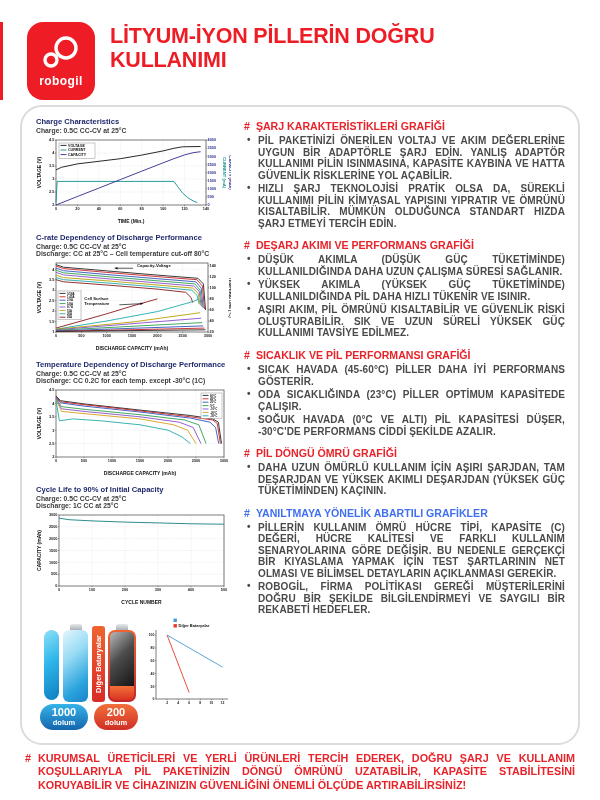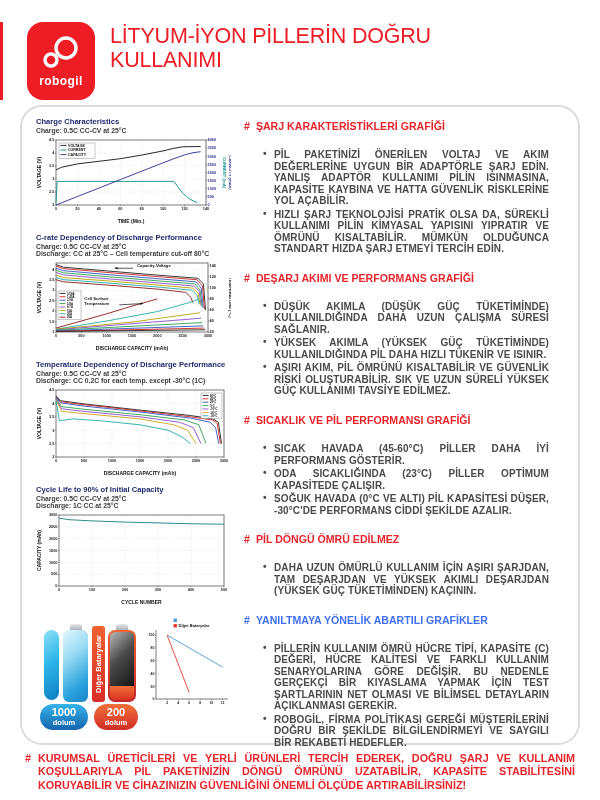--- a/index.html
+++ b/index.html
@@ -2,35 +2,35 @@
 <html><head>
 <meta charset="utf-8">
 <style>
   html,body{margin:0;padding:0;}
   body{width:600px;height:800px;background:#fff;font-family:"Liberation Sans",sans-serif;position:relative;overflow:hidden;}
   .left-accent{position:absolute;left:0;top:22px;width:3px;height:78px;background:#EE1C25;}
   
   .logo{position:absolute;left:27px;top:22px;width:68px;height:78px;background:#EE1C25;border-radius:16px;
         display:flex;flex-direction:column;align-items:center;justify-content:center;gap:3px;}
   .logo-text{color:#fff;font-size:12px;font-weight:700;letter-spacing:.4px;}
-  .title{position:absolute;left:110px;top:25px;width:390px;color:#EE1C25;font-weight:400;font-size:21.5px;line-height:1.1;letter-spacing:-.2px;}
+  .title{position:absolute;left:110px;top:25px;width:390px;color:#EE1C25;font-weight:700;font-size:21.5px;line-height:1.1;letter-spacing:-.2px;}
   
   .card{position:absolute;left:20px;top:105px;width:560px;height:640px;box-sizing:border-box;
         border:2px solid #dcdcdc;border-radius:22px;display:flex;padding:10px 12px 6px 14px;gap:10px;background:#fff;}
   .col-left{width:198px;flex:none;}
   .col-right{flex:1;padding-top:3px;}
   .chart-block{margin-bottom:9px;}
   .c-title{font-size:7.6px;font-weight:700;color:#1F2A6B;margin-bottom:1px;}
   .c-sub{font-size:6.8px;font-weight:600;color:#3c3c3c;}
   .chart-block svg{display:block;margin-top:2px;}
   
   .sec{margin-bottom:10px;}
   .sec-head{display:flex;gap:6px;font-size:10.6px;font-weight:800;color:#E8232A;margin-bottom:3px;line-height:1.15;}
   .sec.blue .sec-head{color:#4070F0;}
-  .sec ul{margin:17px;padding:0;list-style:none;}
+  .sec ul{margin:1px;padding:0;list-style:none;}
   .sec li{position:relative;padding-left:13px;font-size:10px;font-weight:700;color:#4A4A4A;
           text-align:justify;line-height:1.15;margin-bottom:2px;letter-spacing:.1px;}
   .sec li::before{content:"\2022";position:absolute;left:2px;top:-1px;}
   
   .battery-panel{position:relative;width:198px;height:118px;margin-top:2px;}
   .capsule{position:absolute;left:8px;top:16px;width:15px;height:70px;border-radius:9px;
            background:linear-gradient(145deg,#8fe0f8,#2fb7ea 45%,#0d7ec0);}
   .bat{position:absolute;display:flex;flex-direction:column;align-items:center;}
   .bat-blue{left:27px;top:10px;width:25px;height:78px;}
   .bat-cap{width:12px;height:6px;border-radius:2px 2px 0 0;background:linear-gradient(#e8eaec,#aab2b8);}
@@ -467,21 +467,21 @@
       <ul>
         <li>SICAK HAVADA (45-60°C) PİLLER DAHA İYİ PERFORMANS GÖSTERİR.</li>
         <li>ODA SICAKLIĞINDA (23°C) PİLLER OPTİMUM KAPASİTEDE ÇALIŞIR.</li>
         <li>SOĞUK HAVADA (0°C VE ALTI) PİL KAPASİTESİ DÜŞER, -30°C'DE PERFORMANS CİDDİ ŞEKİLDE AZALIR.</li>
       </ul>
     </div>
 
     <div class="sec">
       <div class="sec-head">
         <span>#</span>
-        <span>PİL DÖNGÜ ÖMRÜ EDİLMEZ</span>
+        <span>PİL DÖNGÜ ÖMRÜ GRAFİĞİ</span>
       </div>
       <ul>
         <li>DAHA UZUN ÖMÜRLÜ KULLANIM İÇİN AŞIRI ŞARJDAN, TAM DEŞARJDAN VE YÜKSEK AKIMLI DEŞARJDAN (YÜKSEK GÜÇ TÜKETİMİNDEN) KAÇININ.</li>
       </ul>
     </div>
 
     <div class="sec blue">
       <div class="sec-head">
         <span>#</span>
         <span>YANILTMAYA YÖNELİK ABARTILI GRAFİKLER</span>

